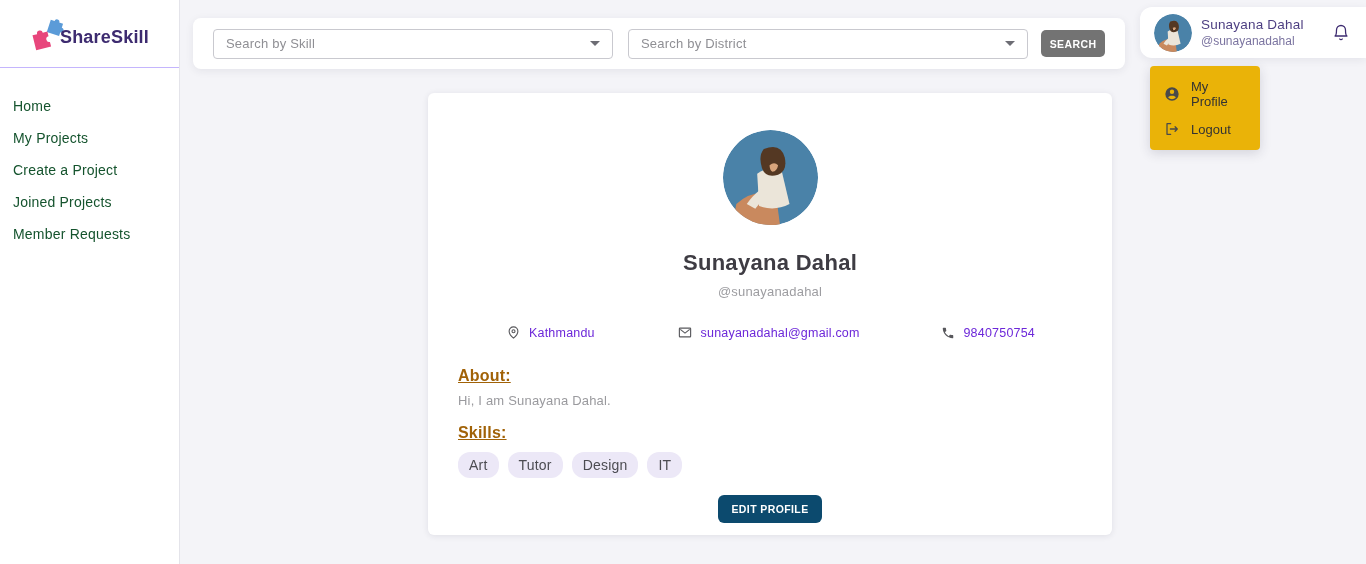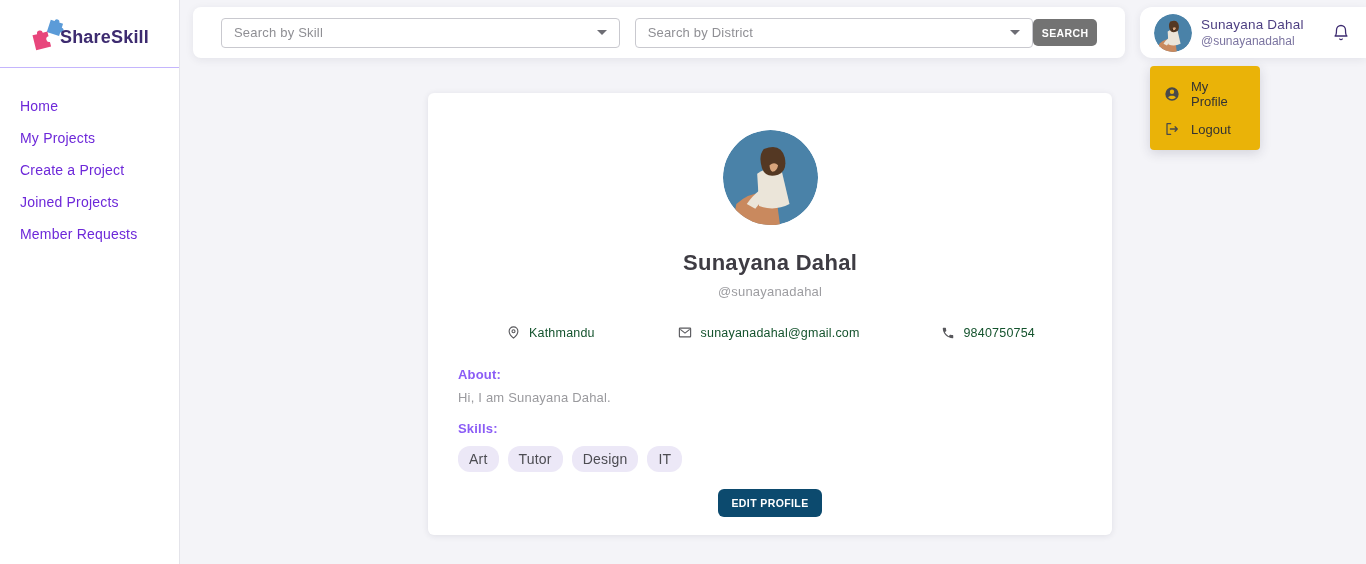--- a/index.html
+++ b/index.html
@@ -22,30 +22,30 @@
     border-bottom:1px solid #c4b5fd;
   }
   .logo { display:flex; align-items:flex-end; cursor:pointer; }
   .logo-puzzle { width:38px; height:36px; margin-right:-8px; }
   .logo-text {
     font-size:18px; font-weight:bold; color:#3d2b70; letter-spacing:.2px;
     padding-bottom:4px;
   }
   .nav { padding-top:22px; }
   .nav-item {
-    padding:8px 20px; font-size:14px; color:#6d28d9; cursor:pointer;
+    padding:8px 13px; font-size:14px; color:#14532d; cursor:pointer;
     letter-spacing:.2px; line-height:16px;
   }
 
   
   .search-card {
-    position:absolute; left:193px; top:7px; width:932px; height:51px;
+    position:absolute; left:193px; top:18px; width:932px; height:51px;
     background:#fff; border-radius:8px;
     box-shadow:0 2px 8px rgba(40,40,70,.08);
-    display:flex; align-items:center; padding:0 28px; z-index:3;
+    display:flex; align-items:center; padding:0 20px; z-index:3;
   }
   .select-box {
     width:400px; height:30px; border:1px solid #c9c9cf; border-radius:4px;
     display:flex; align-items:center; padding:0 12px;
     font-size:13px; color:#8f8f94; cursor:pointer; background:#fff;
     letter-spacing:.2px;
   }
   .select-box + .select-box { margin-left:15px; }
   .select-box .caret {
     margin-left:auto; width:0; height:0;
@@ -102,24 +102,24 @@
   .profile-handle {
     margin-top:8px; text-align:center; font-size:13px; color:#9d9da1;
     letter-spacing:.2px;
   }
   .contact-row {
     margin-top:26px; display:flex; justify-content:space-between;
     align-items:center; padding:0 77px 0 78px;
   }
   .contact-item { display:flex; align-items:center; gap:8px; }
   .contact-item svg { flex:none; }
-  .contact-text { font-size:12.5px; color:#14532d; letter-spacing:.2px; }
+  .contact-text { font-size:12.5px; color:#6d28d9; letter-spacing:.2px; }
 
   .body-section { padding:0 30px; }
-  .section-heading { margin-top:27px; font-size:13px; color:#8b5cf6; letter-spacing:.2px; }
+  .section-heading { margin-top:27px; font-size:16px; color:#a16207; letter-spacing:.2px;text-decoration:underline; }
   .about-text { margin-top:8px; font-size:13px; color:#9a9a9e; letter-spacing:.2px; }
   .skills-heading { margin-top:16px; }
   .skills-row { margin-top:10px; display:flex; gap:9px; align-items:center; }
   .skill-pill {
     background:#ece8f7; color:#4c4c52; font-size:14px;
     padding:5px 11px; border-radius:12px; letter-spacing:.2px;
   }
   .edit-btn {
     display:block; margin:17px auto 0; width:104px; height:28px;
     background:#0c4a6e; border:none; border-radius:6px; color:#fff;

